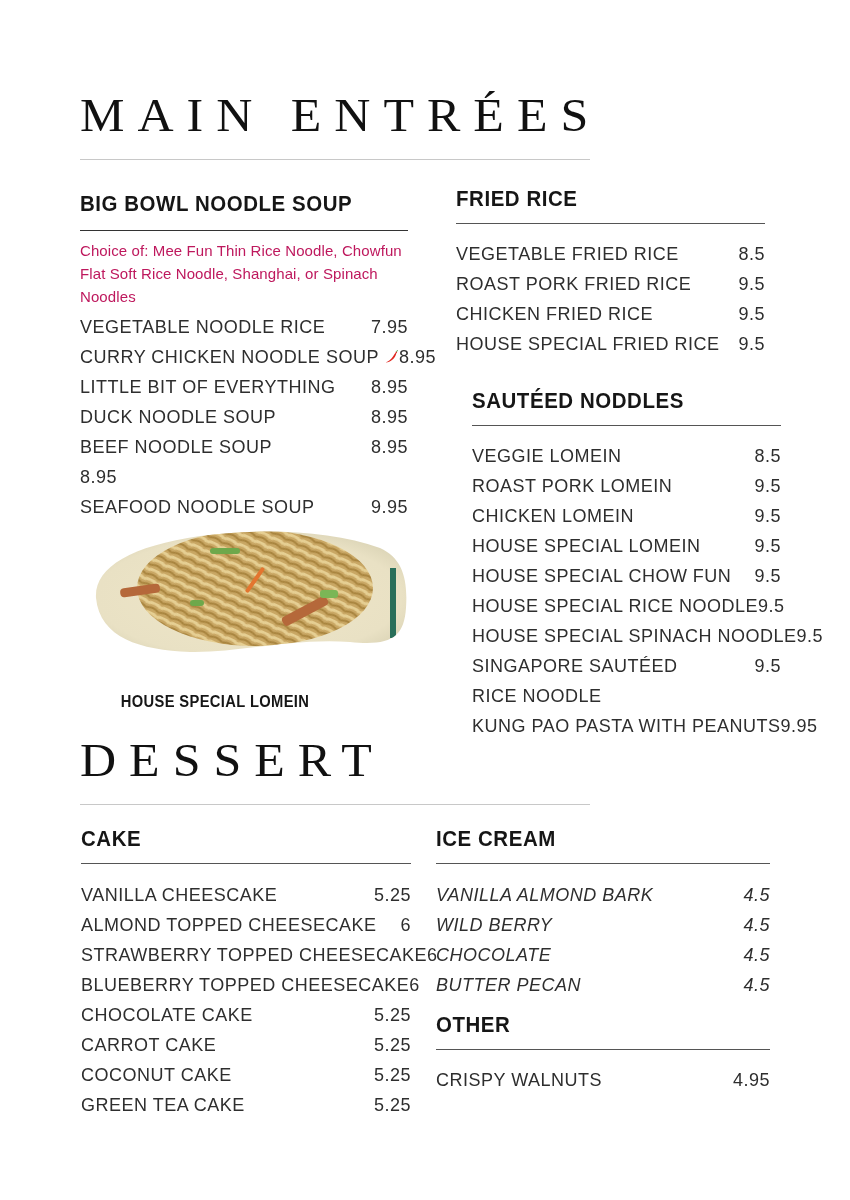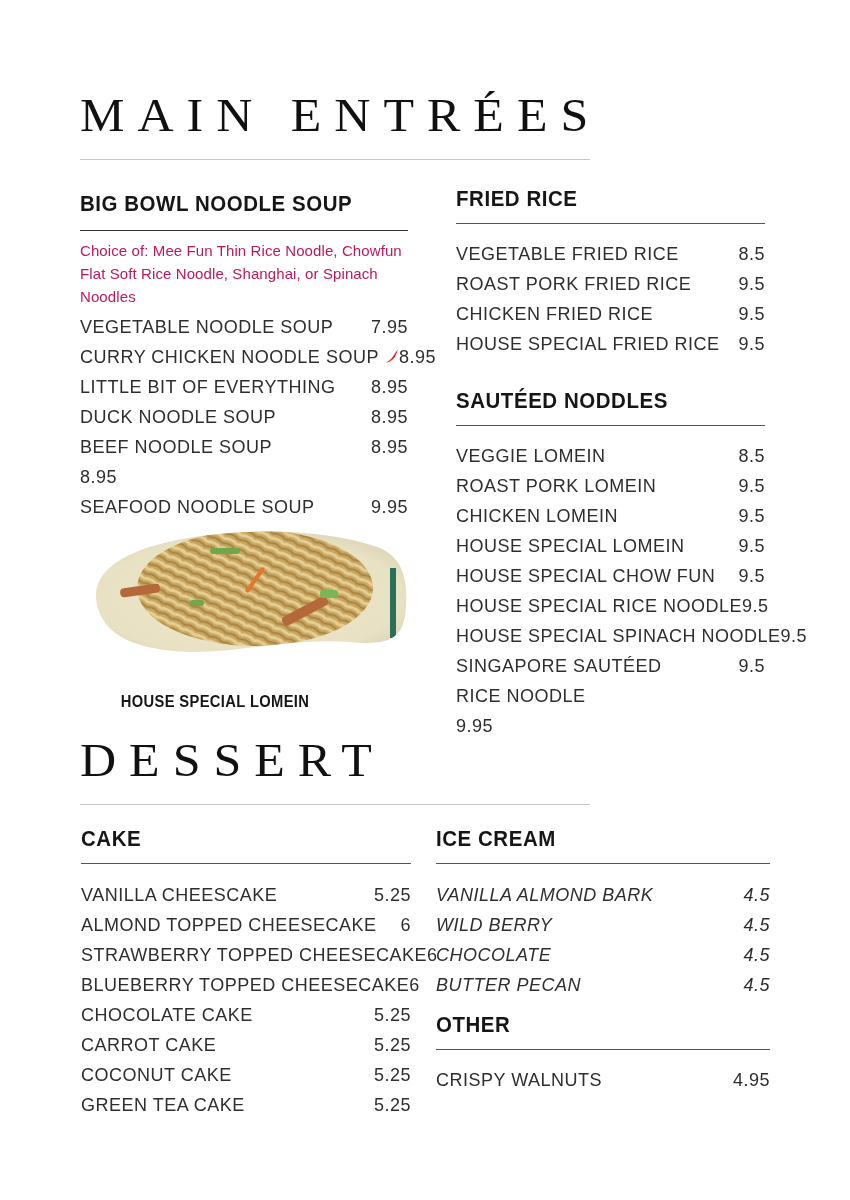--- a/index.html
+++ b/index.html
@@ -31,21 +31,21 @@
 
 <div class="abs big-title" style="left:80px; top:88px;">MAIN ENTRÉES</div>
 <div class="abs rule-light" style="left:80px; top:159px; width:510px;"></div>
 
 <section class="abs" style="left:80px; top:192px; width:328px;">
   <div class="sec-head">BIG BOWL NOODLE SOUP</div>
   <div class="rule-dark" style="margin-top:14px; background:#333;"></div>
   <div class="desc" style="margin-top:8px;">Choice of: Mee Fun Thin Rice Noodle, Chowfun Flat Soft Rice Noodle, Shanghai, or Spinach Noodles</div>
   <div style="margin-top:4px;">
     <div class="row">
-      <span class="name">VEGETABLE NOODLE SOUP</span>
+      <span class="name">VEGETABLE NOODLE RICE</span>
       <span class="price">7.95</span>
     </div>
     <div class="row">
       <span class="name">
         <span>CURRY CHICKEN NOODLE SOUP</span>
         <svg class="chili" viewBox="0 0 14 14">
           <path d="M11.5 1.5 C12.5 2 12 3 11.3 3.3 C11 5.5 9.5 8.8 6 10.8 C4 12 1.8 12.6 1 12.3 C3.2 11.6 6.2 9.4 8 6.6 C9.2 4.8 9.8 3.6 10.4 3 C10.6 2.3 11 1.8 11.5 1.5 Z" fill="#e0261e"></path>
           <path d="M11.2 1.6 C11.6 0.8 12.4 0.6 13 0.8" stroke="#3a8a2e" stroke-width="1" fill="none"></path>
         </svg>
       </span>
@@ -123,21 +123,21 @@
       <span class="name">CHICKEN FRIED RICE</span>
       <span class="price">9.5</span>
     </div>
     <div class="row">
       <span class="name">HOUSE SPECIAL FRIED RICE</span>
       <span class="price">9.5</span>
     </div>
   </div>
 </section>
 
-<section class="abs" style="left:456px; top:389px; width:309px;">
+<section class="abs" style="left:472px; top:389px; width:309px;">
   <div class="sec-head">SAUTÉED NODDLES</div>
   <div class="rule-dark" style="margin-top:12px;"></div>
   <div style="margin-top:15px;">
     <div class="row">
       <span class="name">VEGGIE LOMEIN</span>
       <span class="price">8.5</span>
     </div>
     <div class="row">
       <span class="name">ROAST PORK LOMEIN</span>
       <span class="price">9.5</span>
@@ -160,20 +160,21 @@
     </div>
     <div class="row">
       <span class="name">HOUSE SPECIAL SPINACH NOODLE</span>
       <span class="price">9.5</span>
     </div>
     <div class="row wrap">
       <span class="name">SINGAPORE SAUTÉED RICE NOODLE</span>
       <span class="price">9.5</span>
     </div>
     <div class="row">
+      <span class="name">KUNG PAO PASTA WITH PEANUTS</span>
       <span class="price">9.95</span>
     </div>
   </div>
 </section>
 
 <div class="abs big-title" style="left:80px; top:733px;">DESSERT</div>
 <div class="abs rule-light" style="left:80px; top:804px; width:510px;"></div>
 
 <section class="abs" style="left:81px; top:827px; width:330px;">
   <div class="sec-head">CAKE</div>

